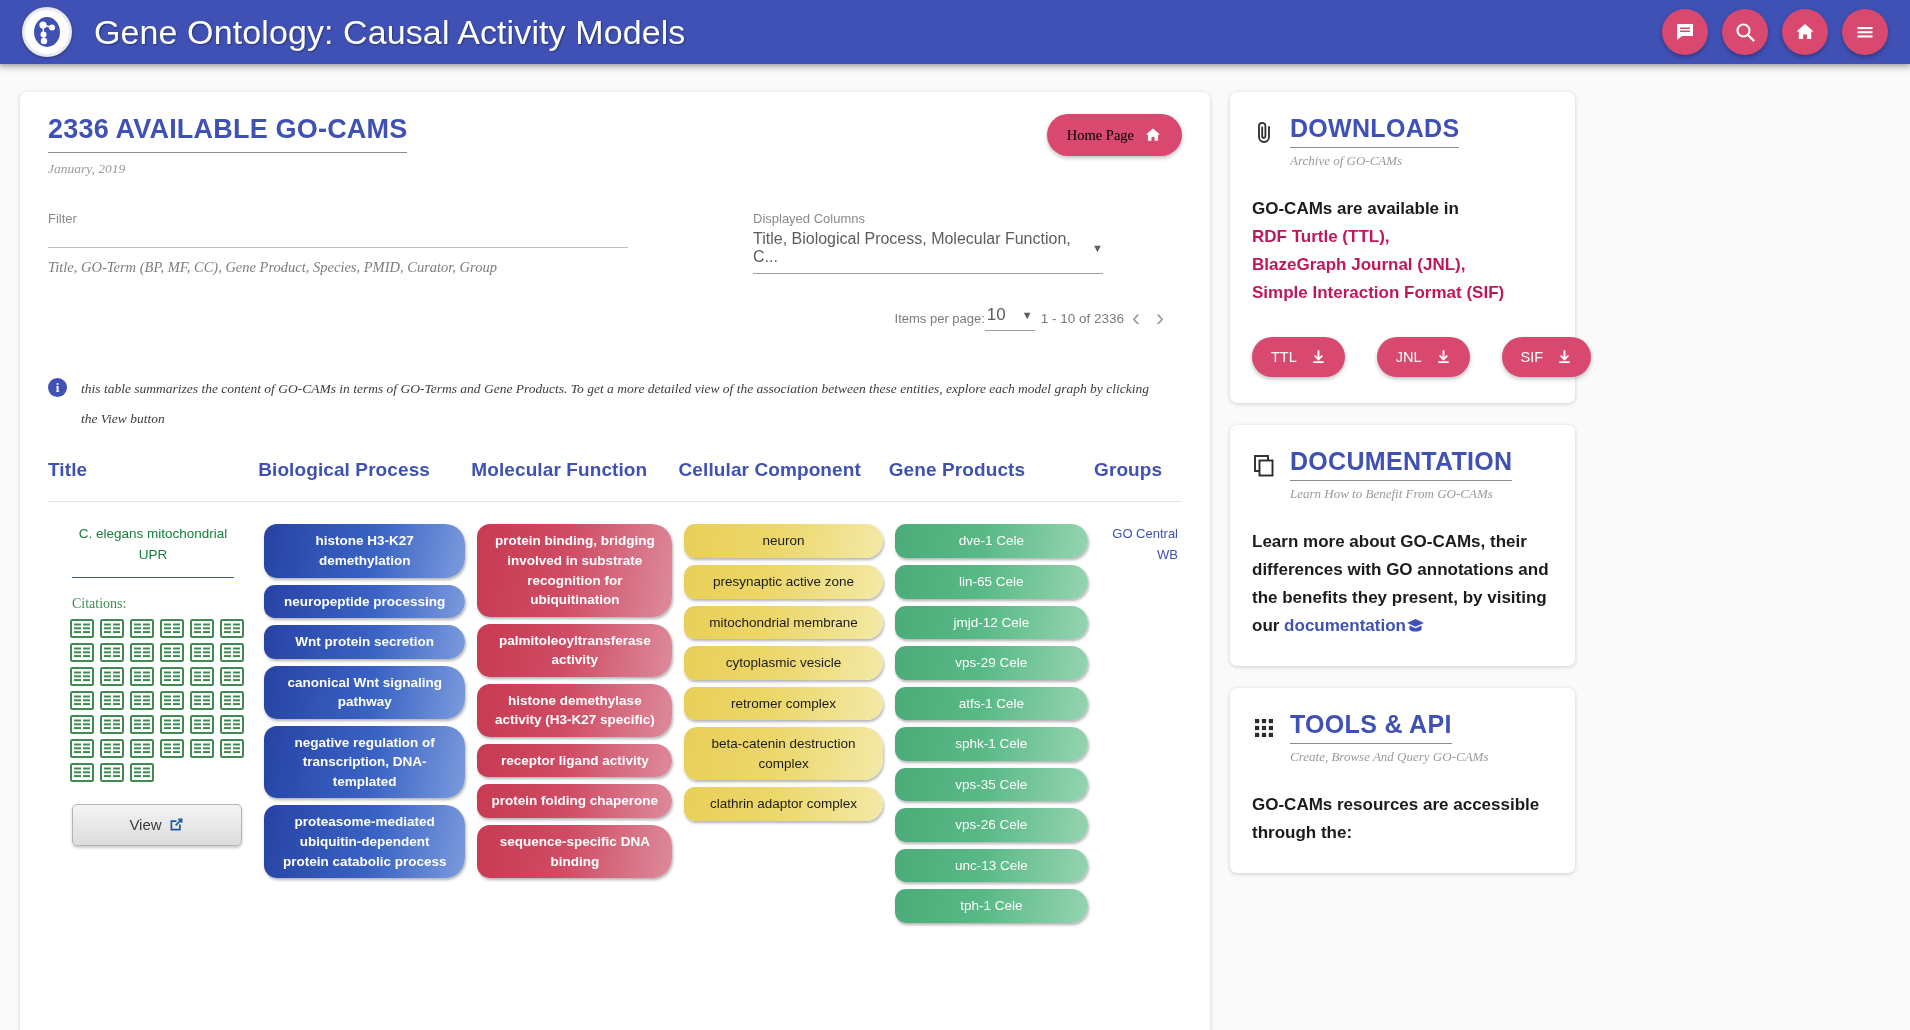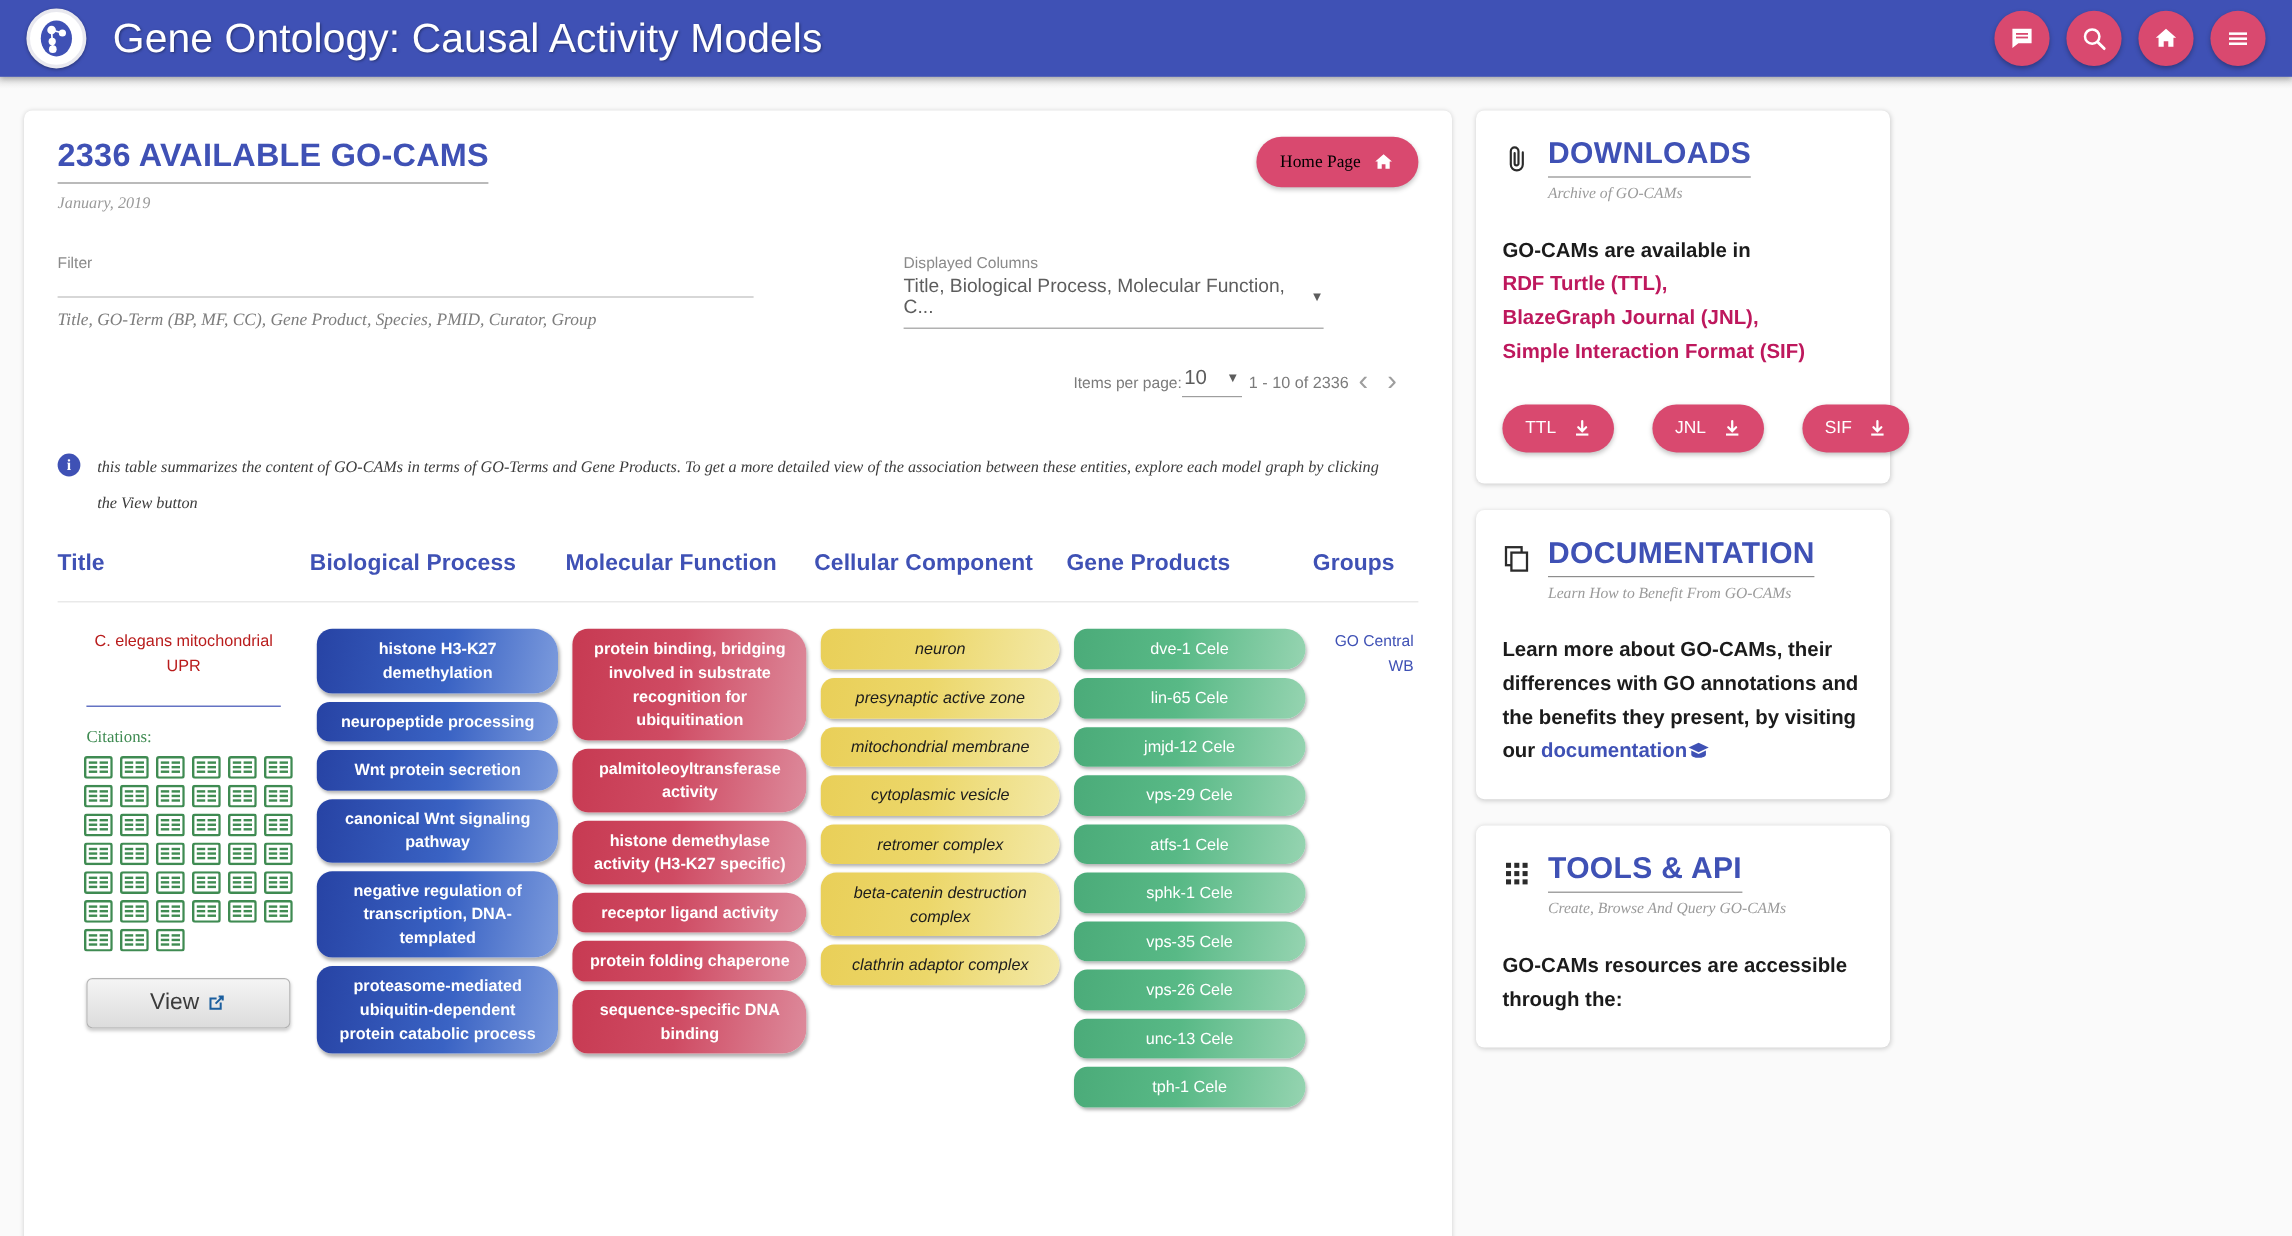--- a/index.html
+++ b/index.html
@@ -128,53 +128,53 @@
   .c-mf      { width:212px; }
   .c-cc      { width:215px; }
   .c-gp      { width:210px; }
   .c-grp     { width:90px; }
 
   .trow { display:flex; padding-top:22px; }
   .cell { padding:0 6px; }
 
   
   .model-title {
-    font-size:13.5px; color:#b91c1c; text-align:center; cursor:pointer;
-    padding-bottom:23px; border-bottom:1px solid #3f51b5;
+    font-size:13.5px; color:#15803d; text-align:center; cursor:pointer;
+    padding-bottom:12px; border-bottom:1px solid #3f51b5;
     margin:0 18px; line-height:1.5;
   }
   .citations-label {
     font-size:14px; color:#3f8b52; margin:18px 0 7px 18px;
     font-family:"Liberation Serif", serif;
   }
   .cite-grid {
     display:flex; flex-wrap:wrap; gap:5px 6px; margin-left:16px; width:180px;
   }
   .cite-icon { width:24px; height:19px; flex:none; cursor:pointer; }
   .view-btn {
     margin:22px auto 0 18px; width:170px; height:42px;
     background:linear-gradient(#f4f4f4,#dcdcdc);
     border:1px solid #b4b4b4; border-radius:5px;
     display:flex; align-items:center; justify-content:center; gap:6px;
-    font-size:19px; color:#3b3b3b; cursor:pointer;
+    font-size:15px; color:#3b3b3b; cursor:pointer;
     box-shadow:0 2px 3px rgba(0,0,0,.2);
   }
 
   
   .pills { display:flex; flex-direction:column; gap:7px; }
   .pill {
     border-radius:13px 20px 20px 13px;
     padding:7px 12px; text-align:center;
     font-size:13.5px; font-weight:700; line-height:1.45;
     box-shadow:1px 2px 3px rgba(0,0,0,.3);
     cursor:pointer;
   }
   .pill-bp { background:linear-gradient(100deg,#2743a4 0%,#3a63c4 55%,#7c9bdd 100%); color:#fff; }
   .pill-mf { background:linear-gradient(100deg,#c73a52 0%,#cf4b63 45%,#dd8b9c 100%); color:#fff; }
-  .pill-cc { background:linear-gradient(100deg,#e9cf58 0%,#ecd76a 45%,#f3e9a8 100%); color:#1c1c1c; font-weight:400;font-style:italic; }
+  .pill-cc { background:linear-gradient(100deg,#e9cf58 0%,#ecd76a 45%,#f3e9a8 100%); color:#1c1c1c; font-weight:400; }
   .pill-gp { background:linear-gradient(100deg,#4bab79 0%,#58b986 45%,#96d4b1 100%); color:#fff; font-weight:400; }
 
   .group-cell { text-align:right; font-size:13px; color:#3f51b5; line-height:1.55; padding-right:4px; }
   .group-cell div { cursor:pointer; }
 
   
   .panel { padding:22px 26px 26px 22px; }
   .panel-head { display:flex; align-items:flex-start; gap:14px; }
   .panel-icon { flex:none; margin-top:6px; }
   .panel-titles { }

